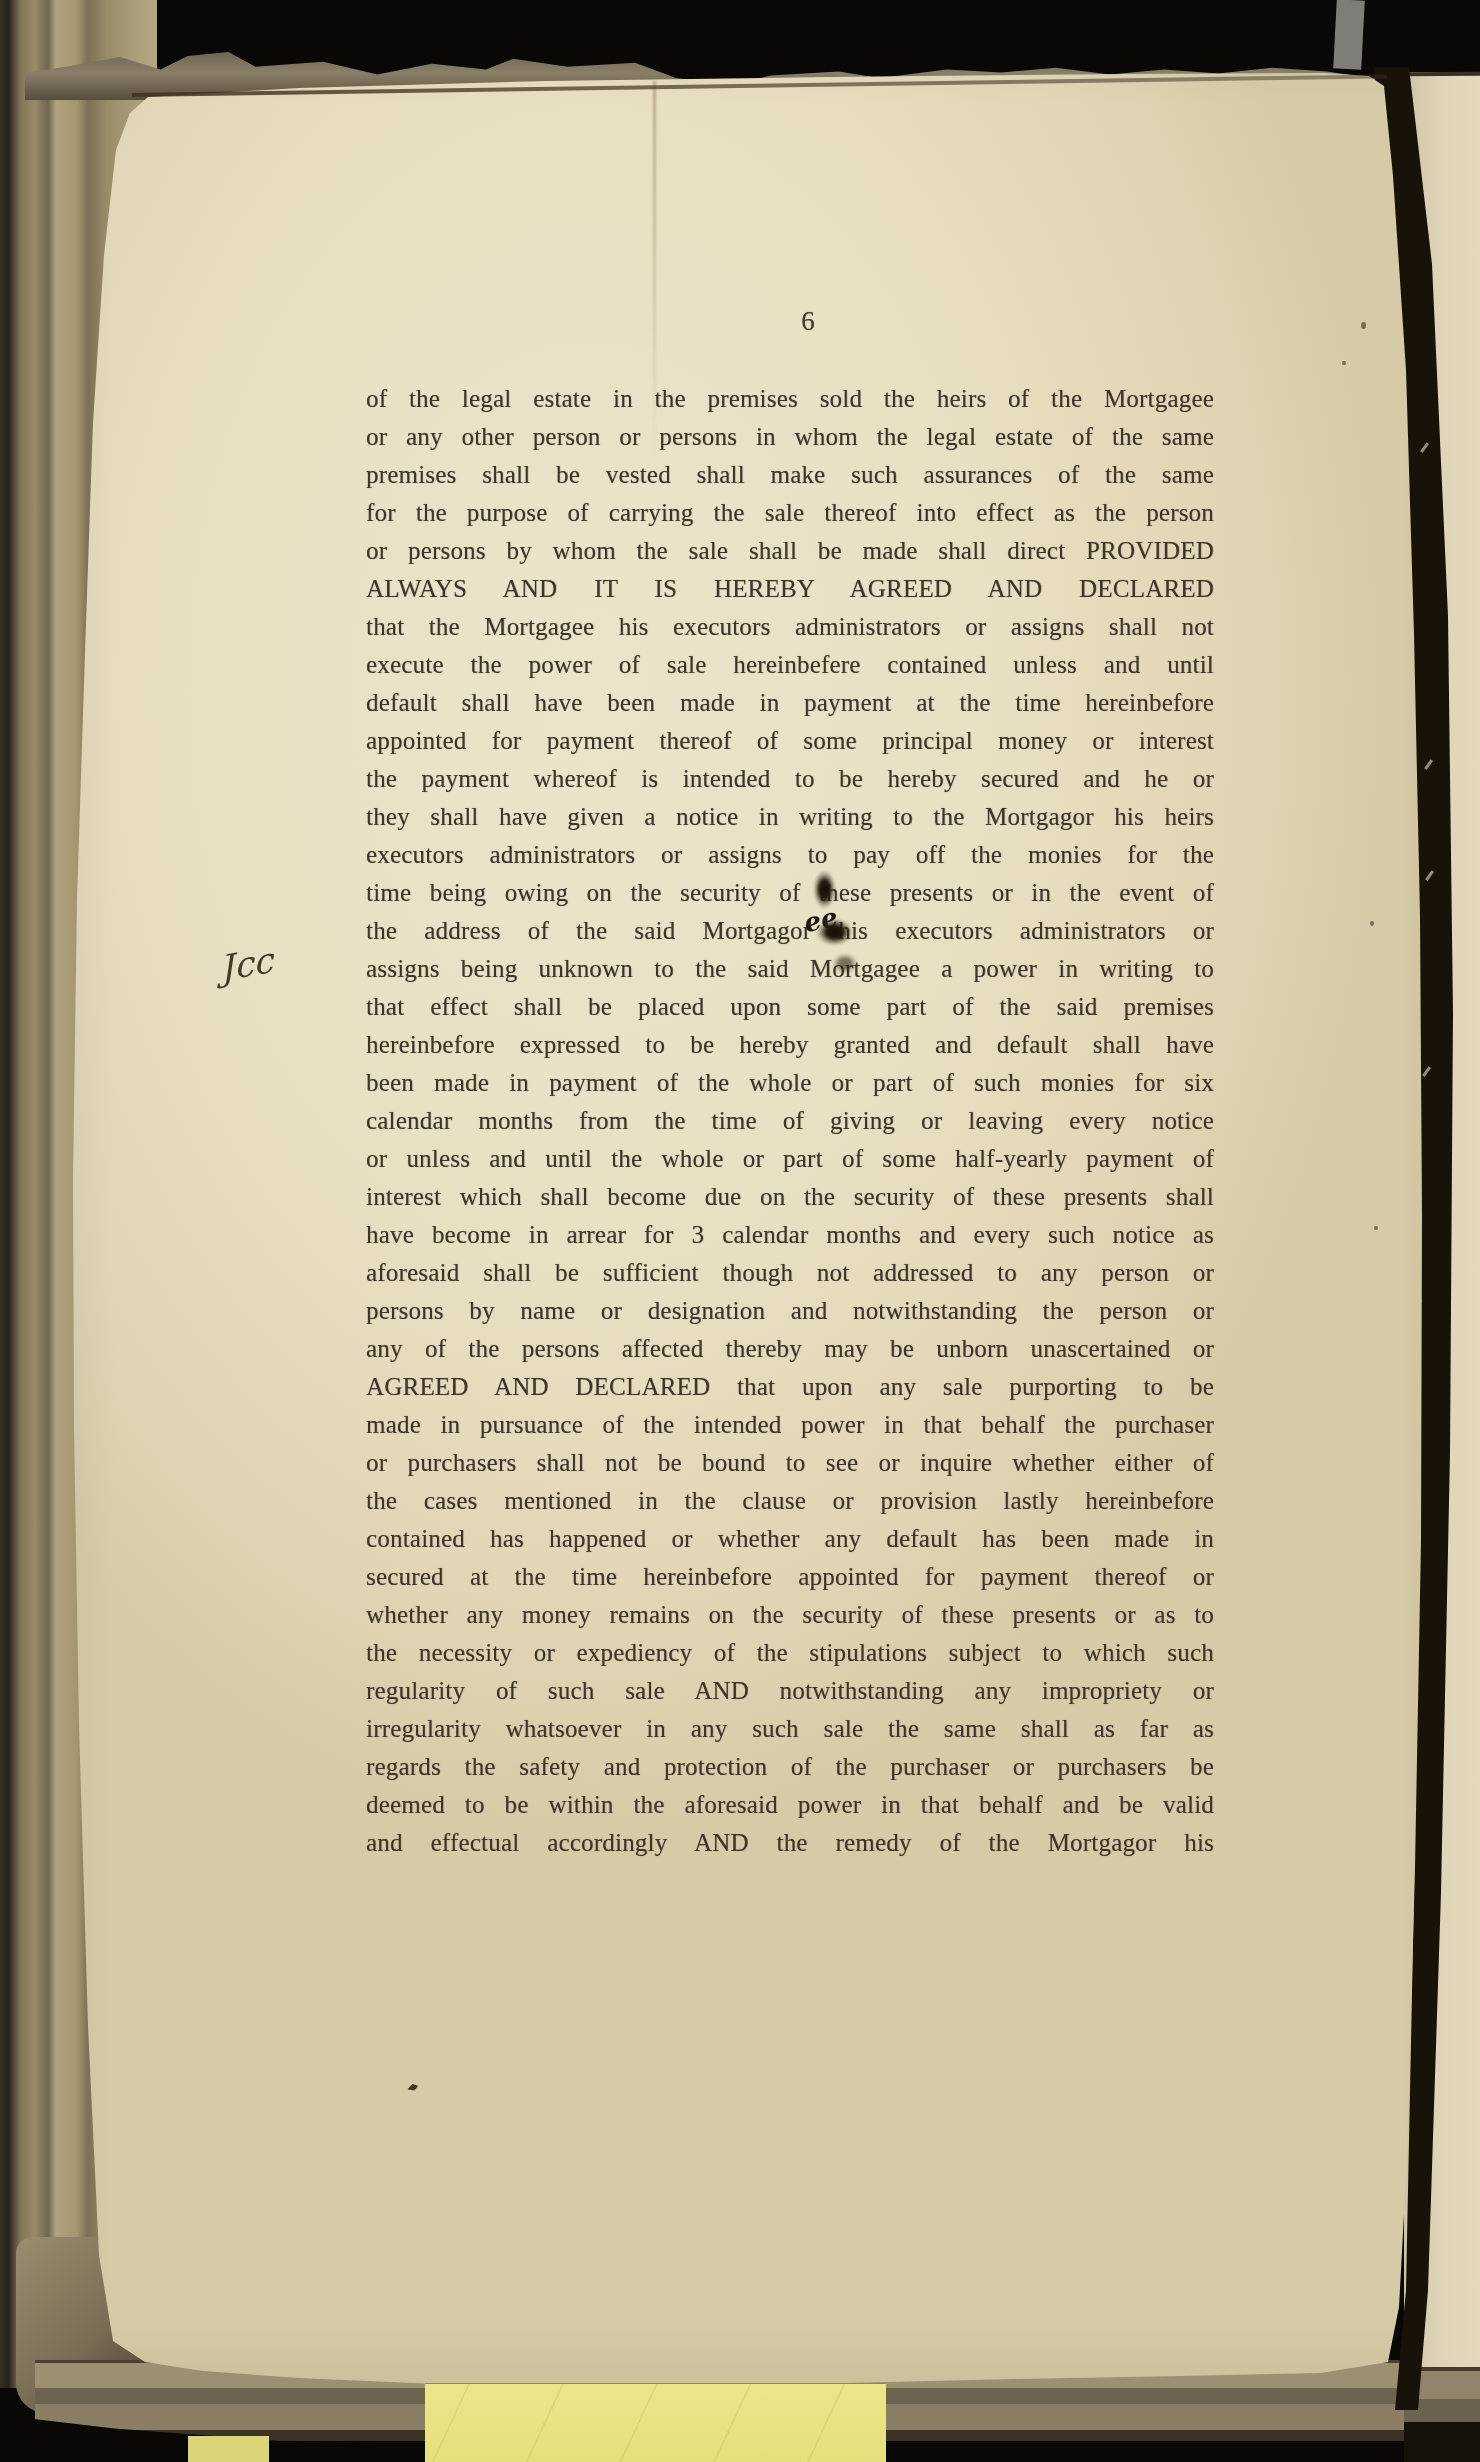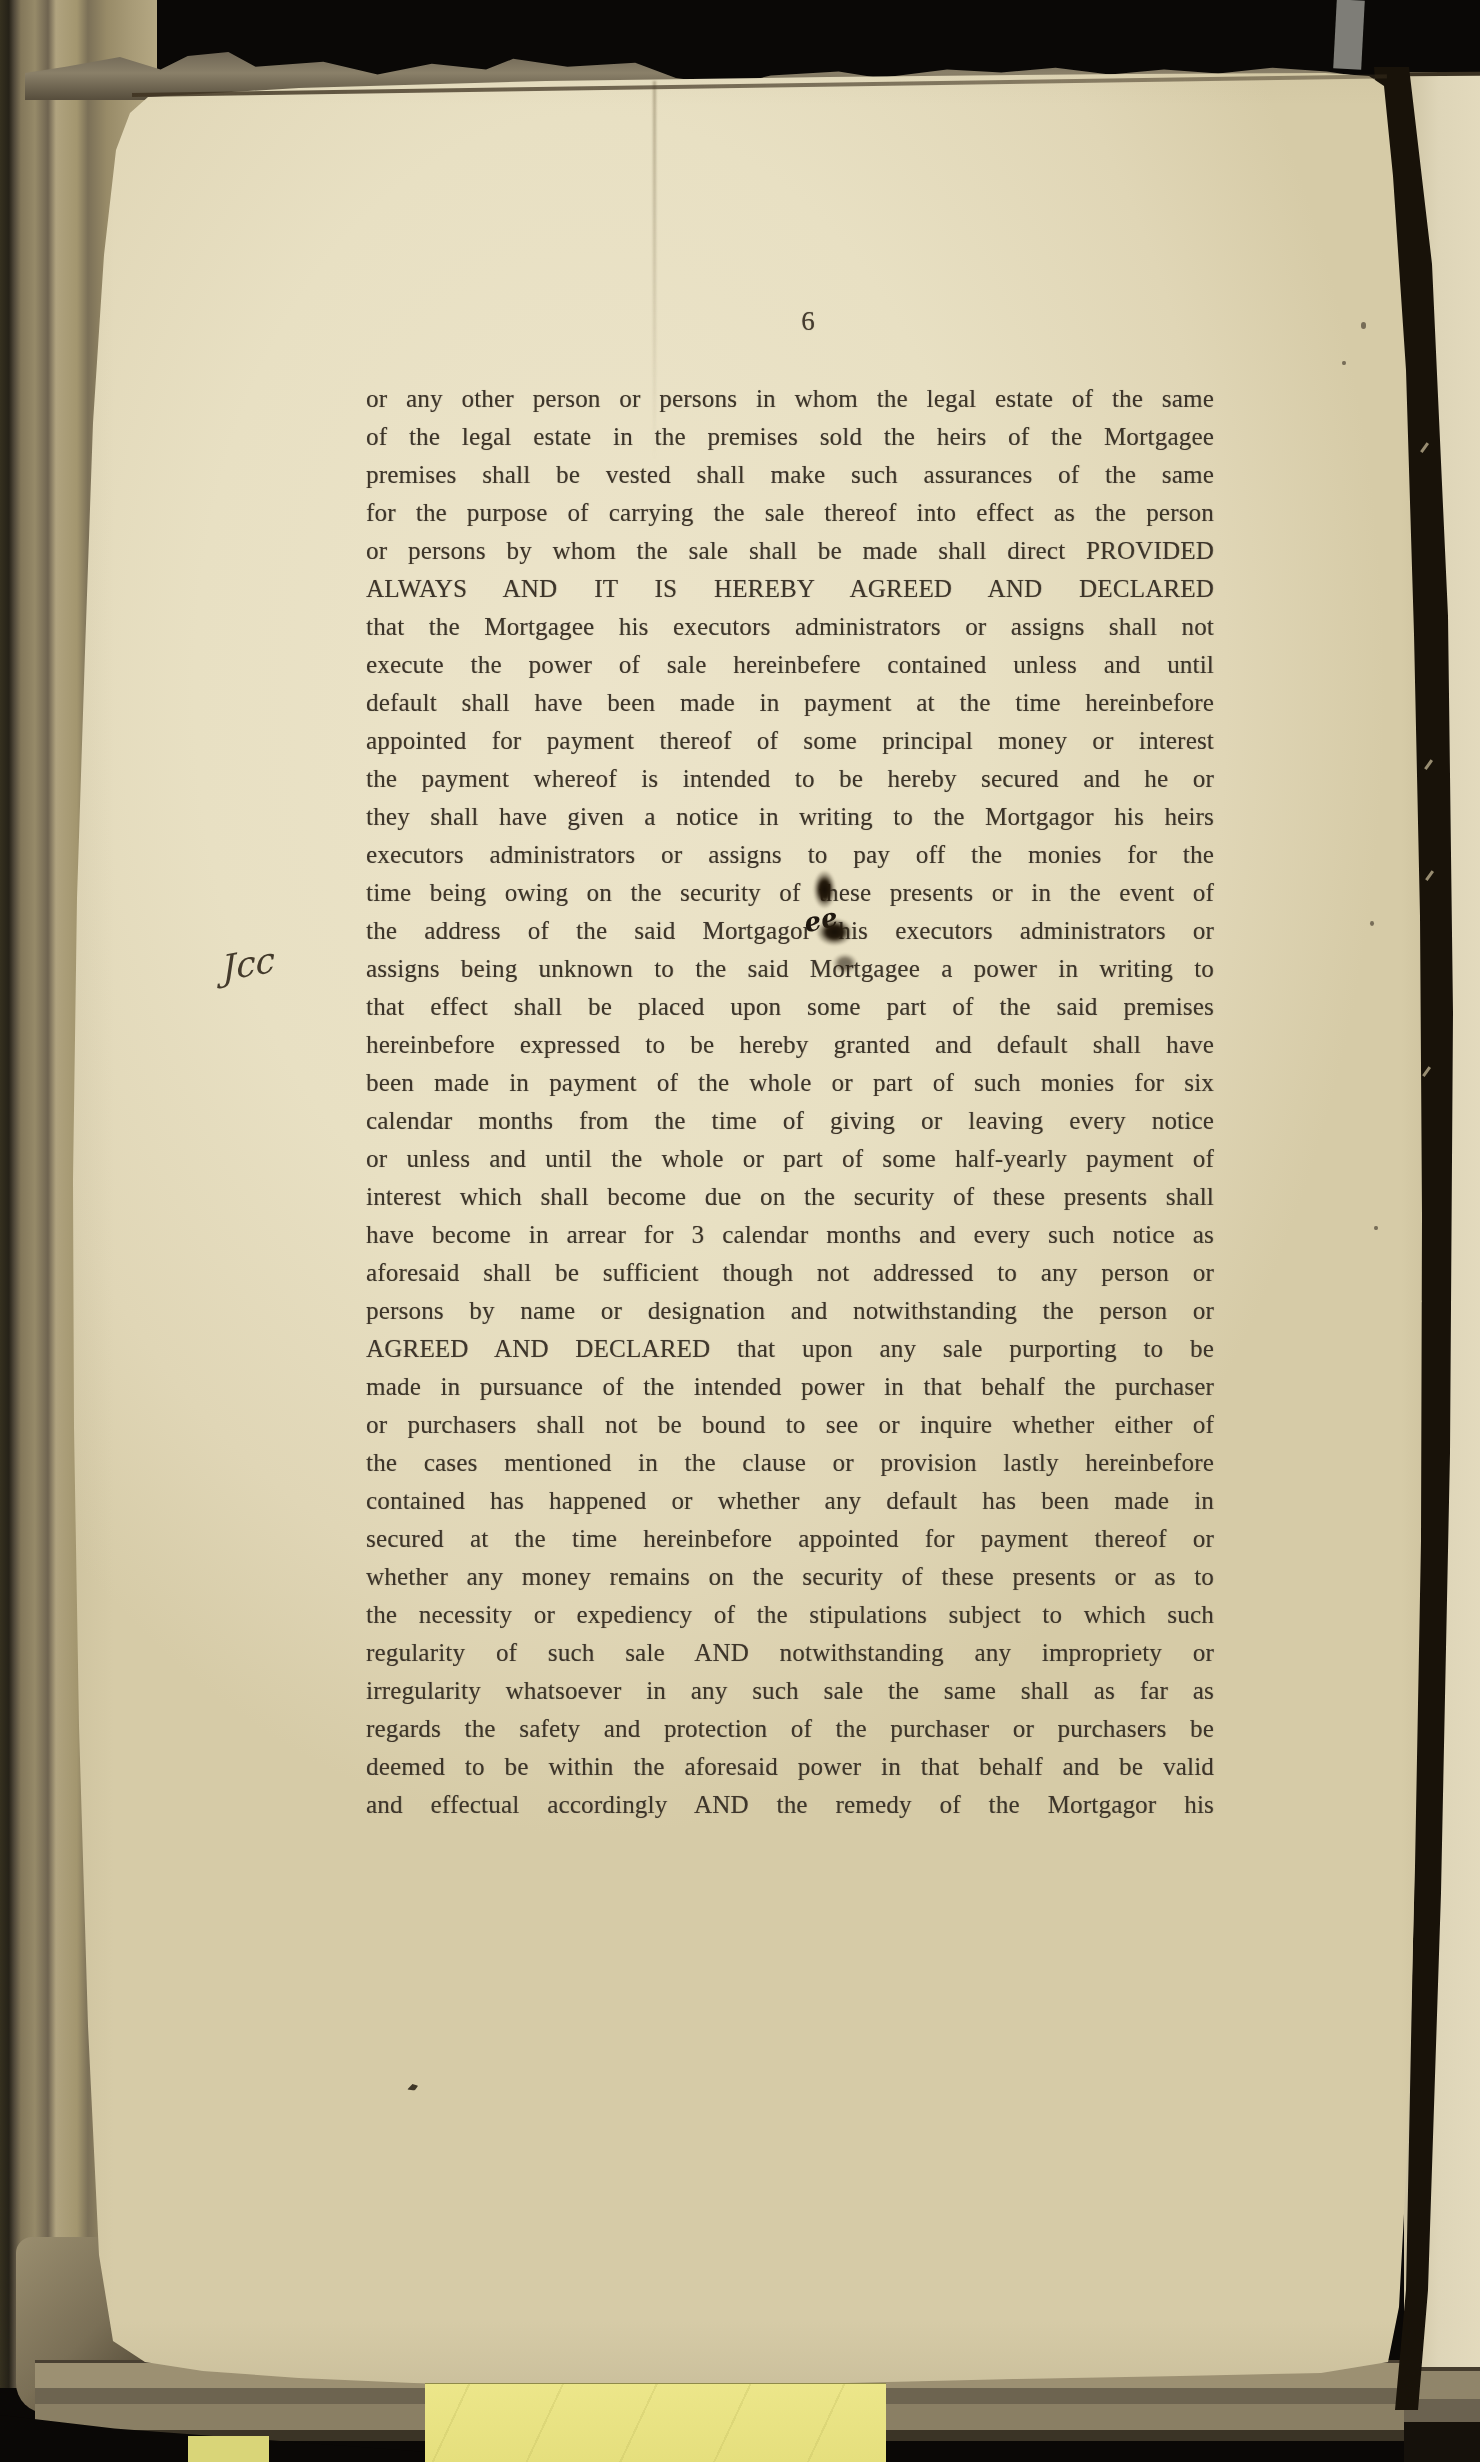--- a/index.html
+++ b/index.html
@@ -126,22 +126,22 @@
   <div class="stitch" style="left:1425px;top:1066px;"></div>
   <div class="stitch" style="left:1416px;top:1299px;"></div>
   <div class="stitch" style="left:1409px;top:1845px;"></div>
 
   <div class="page">
     <div class="crease"></div>
 
     <div class="folio">6</div>
 
     <div class="text-block">
+        <div class="text-line">of the legal estate in the premises sold the heirs of the Mortgagee</div>
         <div class="text-line">or any other person or persons in whom the legal estate of the same</div>
-        <div class="text-line">of the legal estate in the premises sold the heirs of the Mortgagee</div>
         <div class="text-line">premises shall be vested shall make such assurances of the same</div>
         <div class="text-line">for the purpose of carrying the sale thereof into effect as the person</div>
         <div class="text-line">or persons by whom the sale shall be made shall direct PROVIDED</div>
         <div class="text-line">ALWAYS AND IT IS HEREBY AGREED AND DECLARED</div>
         <div class="text-line">that the Mortgagee his executors administrators or assigns shall not</div>
         <div class="text-line">execute the power of sale hereinbefere contained unless and until</div>
         <div class="text-line">default shall have been made in payment at the time hereinbefore</div>
         <div class="text-line">appointed for payment thereof of some principal money or interest</div>
         <div class="text-line">the payment whereof is intended to be hereby secured and he or</div>
         <div class="text-line">they shall have given a notice in writing to the Mortgagor his heirs</div>
@@ -151,20 +151,21 @@
         <div class="text-line">assigns being unknown to the said Mortgagee a power in writing to</div>
         <div class="text-line">that effect shall be placed upon some part of the said premises</div>
         <div class="text-line">hereinbefore expressed to be hereby granted and default shall have</div>
         <div class="text-line">been made in payment of the whole or part of such monies for six</div>
         <div class="text-line">calendar months from the time of giving or leaving every notice</div>
         <div class="text-line">or unless and until the whole or part of some half-yearly payment of</div>
         <div class="text-line">interest which shall become due on the security of these presents shall</div>
         <div class="text-line">have become in arrear for 3 calendar months and every such notice as</div>
         <div class="text-line">aforesaid shall be sufficient though not addressed to any person or</div>
         <div class="text-line">persons by name or designation and notwithstanding the person or</div>
+        <div class="text-line">any of the persons affected thereby may be unborn unascertained or</div>
         <div class="text-line">AGREED AND DECLARED that upon any sale purporting to be</div>
         <div class="text-line">made in pursuance of the intended power in that behalf the purchaser</div>
         <div class="text-line">or purchasers shall not be bound to see or inquire whether either of</div>
         <div class="text-line">the cases mentioned in the clause or provision lastly hereinbefore</div>
         <div class="text-line">contained has happened or whether any default has been made in</div>
         <div class="text-line">secured at the time hereinbefore appointed for payment thereof or</div>
         <div class="text-line">whether any money remains on the security of these presents or as to</div>
         <div class="text-line">the necessity or expediency of the stipulations subject to which such</div>
         <div class="text-line">regularity of such sale AND notwithstanding any impropriety or</div>
         <div class="text-line">irregularity whatsoever in any such sale the same shall as far as</div>

